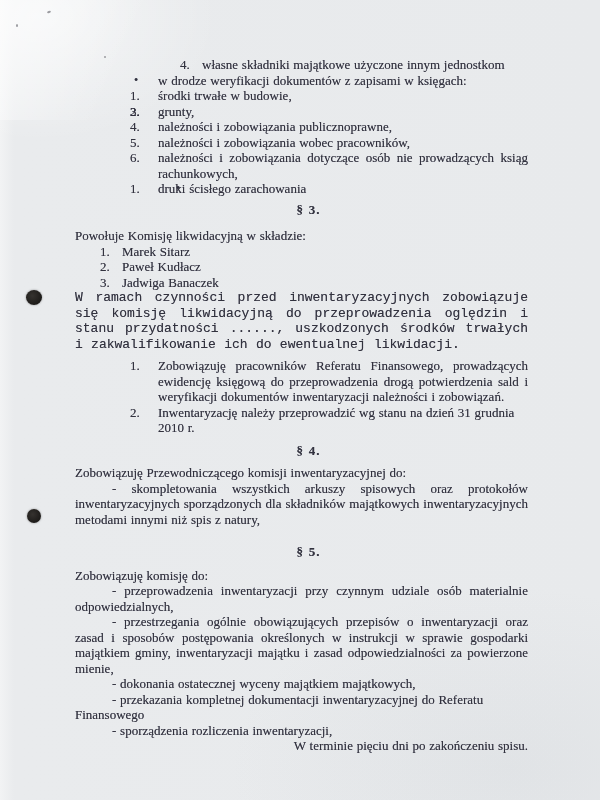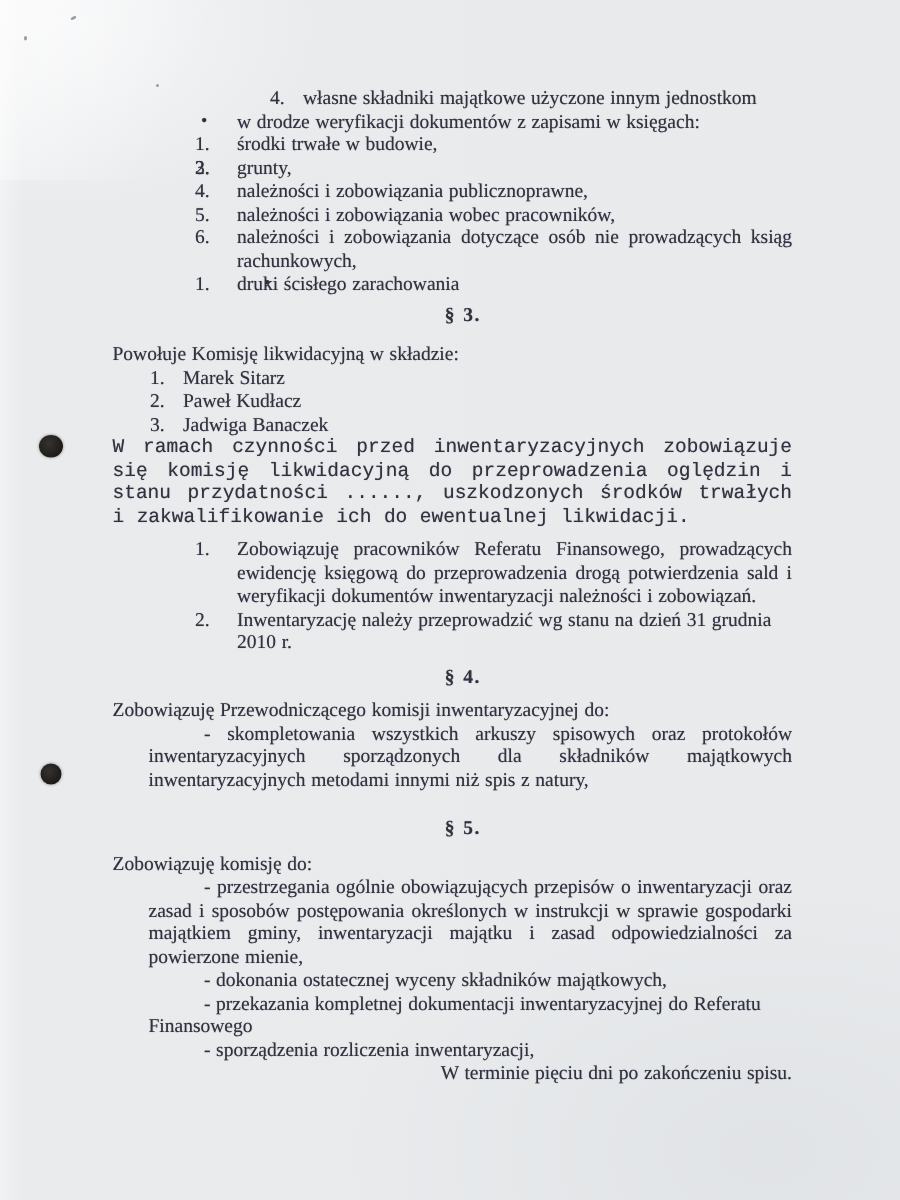--- a/index.html
+++ b/index.html
@@ -50,21 +50,21 @@
 
   .heading{
     text-align:center;font-weight:bold;letter-spacing:1px;
     padding-left:14px; 
   }
   .h3{margin-top:5px;margin-bottom:11px;}
   .h4{margin-top:7px;margin-bottom:7px;}
   .h5{margin-top:17px;margin-bottom:8px;}
 
   .para{text-align:justify;font-family:Liberation Mono, monospace;}
-  .dash{text-indent:37px;text-align:justify;margin-left:24px;}
+  .dash{text-indent:37px;text-align:justify;}
   .dash.single{text-align:left;}
   .closing{padding-left:55px;text-align:right;}
   .gap-s{height:6px;}
 </style>
 </head>
 <body>
 
 <div class="paper">
   <div class="fold"></div>
   <div class="speck sp1"></div>
@@ -138,20 +138,21 @@
       <span class="num">2.</span>
       <span>Inwentaryzację należy przeprowadzić wg stanu na dzień 31 grudnia 2010 r.</span>
     </div>
 
     <div class="heading h4">§ 4.</div>
     <div class="row left">Zobowiązuję Przewodniczącego komisji inwentaryzacyjnej do:</div>
     <div class="dash">- skompletowania wszystkich arkuszy spisowych oraz protokołów inwentaryzacyjnych sporządzonych dla składników majątkowych inwentaryzacyjnych metodami innymi niż spis z natury,</div>
 
     <div class="heading h5">§ 5.</div>
     <div class="row left">Zobowiązuję komisję do:</div>
+    <div class="dash">- przeprowadzenia inwentaryzacji przy czynnym udziale osób materialnie odpowiedzialnych,</div>
     <div class="dash">- przestrzegania ogólnie obowiązujących przepisów o inwentaryzacji oraz zasad i sposobów postępowania określonych w instrukcji w sprawie gospodarki majątkiem gminy, inwentaryzacji majątku i zasad odpowiedzialności za powierzone mienie,</div>
-    <div class="dash single">- dokonania ostatecznej wyceny składników majątkowych,</div>
+    <div class="dash single">- dokonania ostatecznej wyceny majątkiem majątkowych,</div>
     <div class="dash single">- przekazania kompletnej dokumentacji inwentaryzacyjnej do Referatu Finansowego</div>
     <div class="dash single">- sporządzenia rozliczenia inwentaryzacji,</div>
     <div class="closing">W terminie pięciu dni po zakończeniu spisu.</div>
 
   </div>
 </div>
 
 </body></html>

